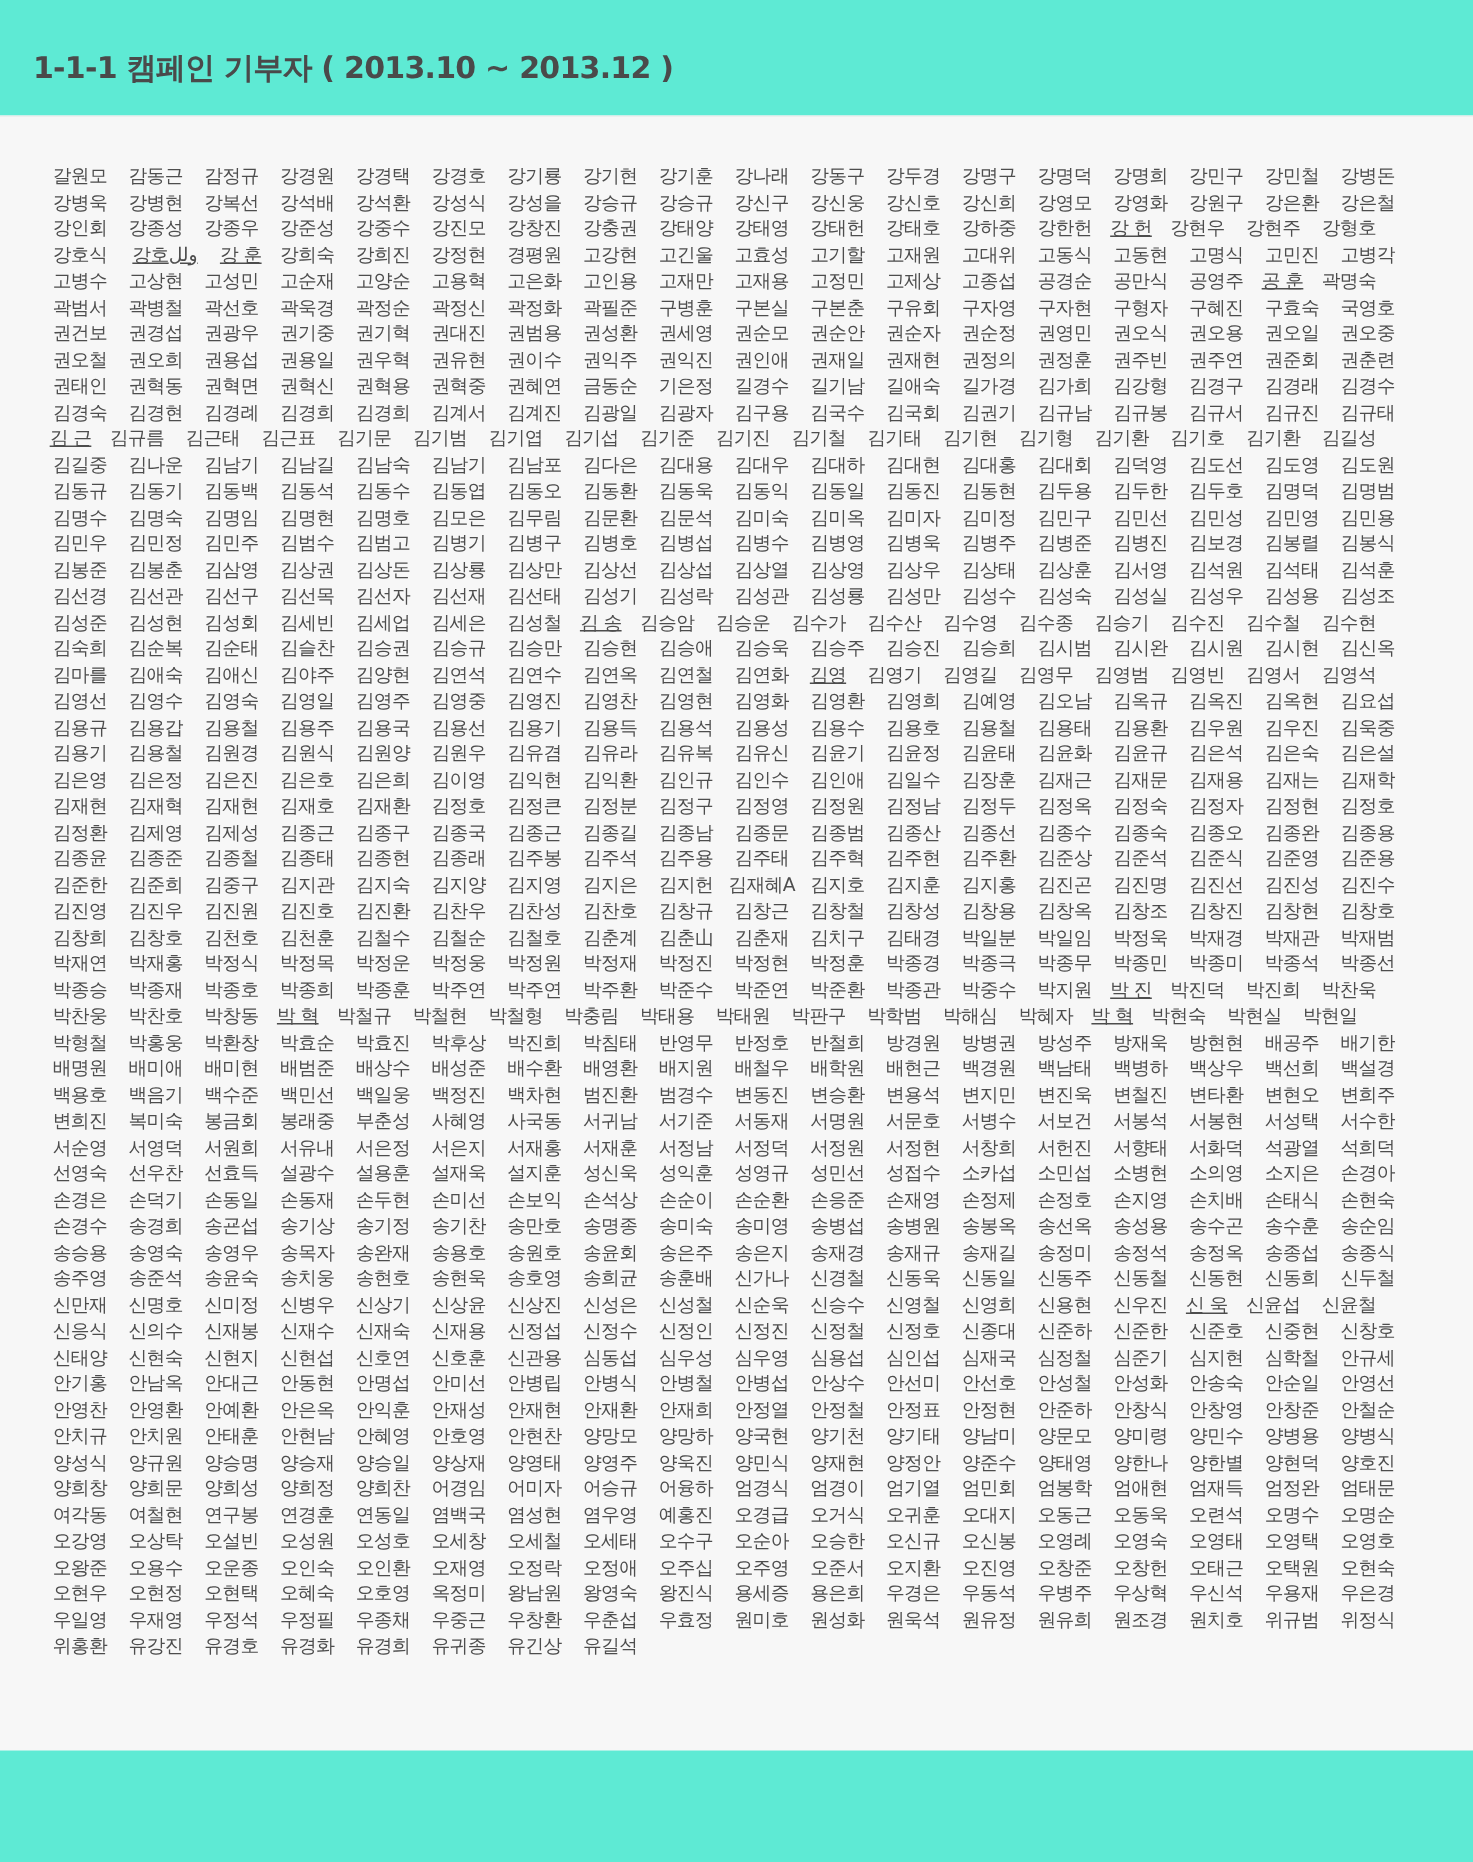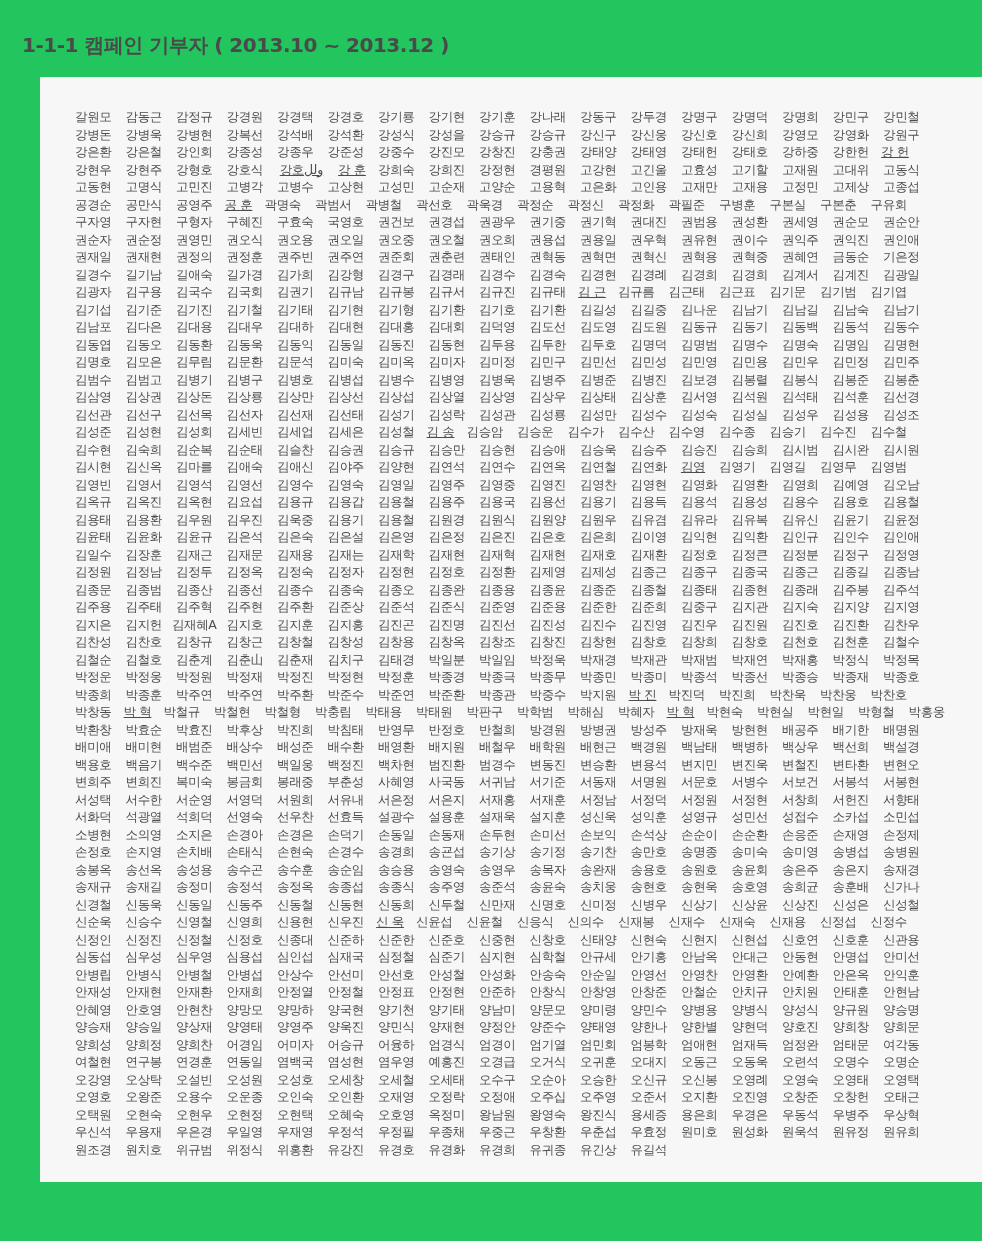--- a/index.html
+++ b/index.html
@@ -4,39 +4,38 @@
 <style>
   html, body {
     margin: 0;
     padding: 0;
     background: #ffffff;
     font-family: "DejaVu Sans", "Liberation Sans", sans-serif;
   }
   .page {
     width: 982px;
     min-height: 1241px;
-    background: #22c55e;
+    background: #5eead4;
     position: relative;
     box-sizing: border-box;
   }
   .page-title {
     font-size: 20px;
     font-weight: bold;
     color: #4a4a4a;
     letter-spacing: -0.5px;
     padding: 32px 0 18px 22px;
     margin: 0;
   }
   .panel {
     background: #f7f7f7;
     border-top: 1px solid #eeeeee;
     padding: 30px 28px 24px 28px;
     min-height: 1090px;
     box-sizing: border-box;
-    margin-left: 40px;
   }
   .name-grid {
     display: flex;
     flex-wrap: wrap;
     align-content: flex-start;
     justify-content: flex-start;
     line-height: 17.5px;
   }
   .name-cell {
     width: 50.5px;

